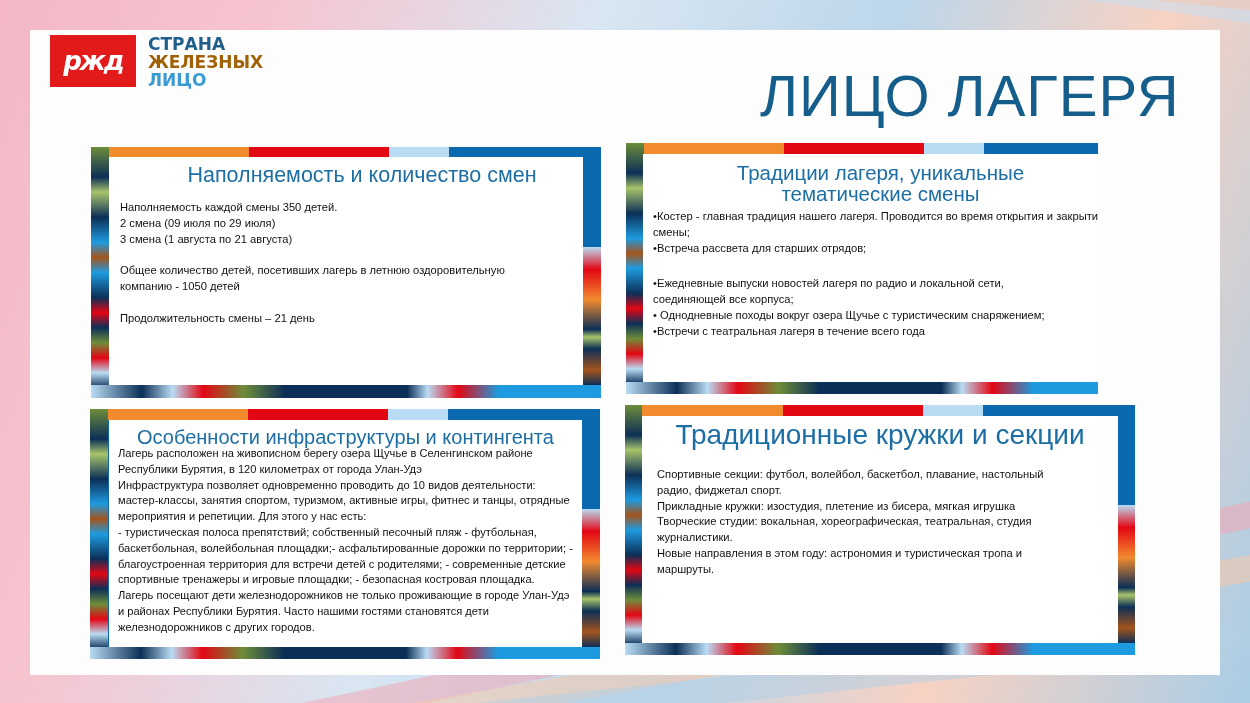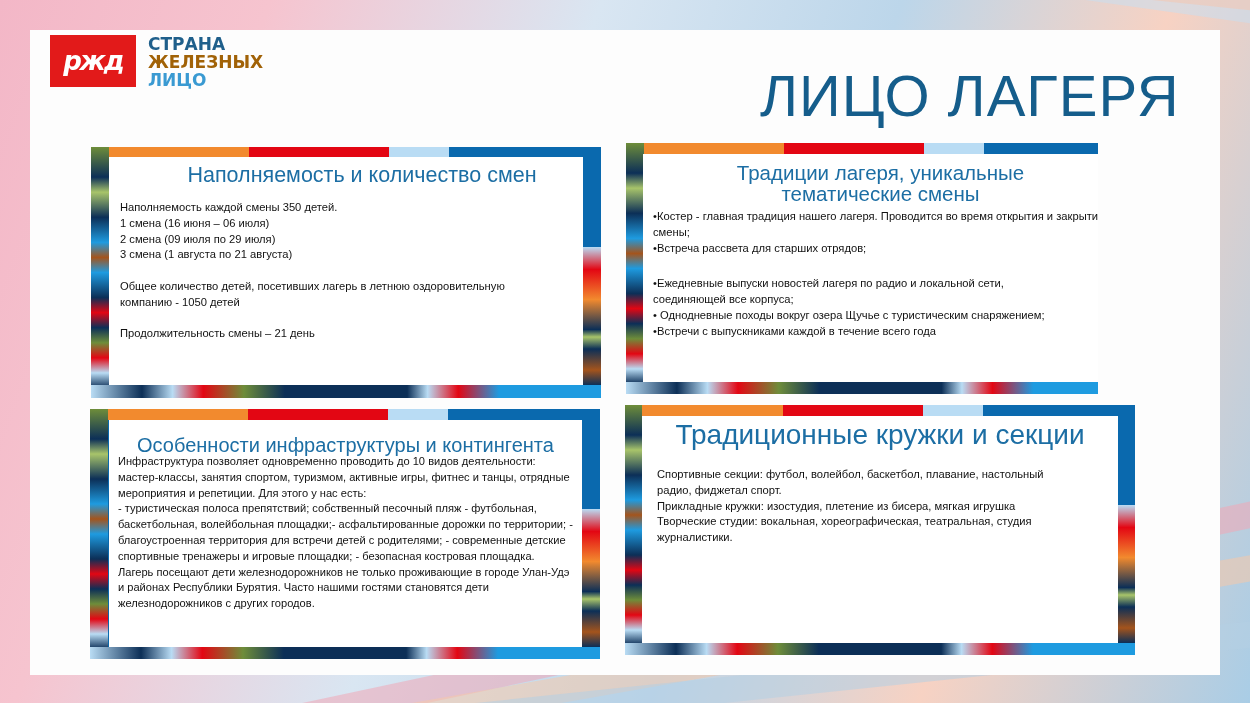--- a/index.html
+++ b/index.html
@@ -95,21 +95,20 @@
     <div class="stripe" style="left:158px; top:0; width:140px; height:10px; background:#e30613;"></div>
     <div class="stripe" style="left:298px; top:0; width:60px; height:10px; background:#b9dcf4;"></div>
     <div class="stripe" style="left:358px; top:0; width:152px; height:10px; background:#0a69ae;"></div>
     <div class="stripe" style="left:492px; top:100px; width:18px; height:150px; background:linear-gradient(180deg,#b9dcf4 0%,#e30613 15%,#f28a2e 35%,#0c2f57 55%,#a8c46a 60%,#0c2f57 68%,#a4541c 82%,#0c2f57 92%);"></div>
     <div class="stripe" style="left:0; top:238px; width:510px; height:13px; background:linear-gradient(90deg,#b9dcf4 0%,#0c2f57 10%,#b9dcf4 16%,#e30613 22%,#6e8d3a 30%,#0c2f57 38%,#0c2f57 62%,#b9dcf4 66%,#e30613 72%,#1e9be0 80%,#1e9be0 100%);"></div>
   </div>
   <div class="inner" style="left:18px; top:10px; width:474px; height:228px;">
     <h2 style="margin-top:7px; font-size:21.5px;padding-left:32px;">Наполняемость и количество смен</h2>
     <div class="body" style="padding:14px 0 0 11px;">
       <p>Наполняемость каждой смены 350 детей.</p>
-      <p>1 смена (16 июня – 06 июля)</p>
       <p>2 смена (09 июля по 29 июля)</p>
       <p>3 смена (1 августа по 21 августа)</p>
       <div class="gap"></div>
       <p style="width:430px;">Общее количество детей, посетивших лагерь в летнюю оздоровительную компанию -  1050 детей</p>
       <div class="gap"></div>
       <p>Продолжительность смены – 21 день</p>
     </div>
   </div>
 </div>
 
@@ -126,38 +125,39 @@
   <div class="inner" style="left:17px; top:11px; width:475px; height:228px;">
     <h2 style="margin-top:8px; font-size:20.5px; line-height:21px;">
       <span>Традиции лагеря, уникальные</span><br>
       <span>тематические смены</span>
     </h2>
     <div class="body" style="padding:5px 6px 0 10px;">
       <p>•Костер - главная традиция нашего лагеря. Проводится  во время открытия и закрытия смены;</p>
       <p>•Встреча рассвета для старших отрядов;</p>
       <p style="width:400px;margin-top:20px;">•Ежедневные выпуски новостей лагеря по радио и локальной сети, соединяющей все корпуса;</p>
       <p>• Однодневные походы вокруг озера Щучье с туристическим снаряжением;</p>
-      <p>•Встречи с выпускниками каждой в течение всего года</p>
+      <p>•Встречи с театральная лагеря в течение всего года</p>
     </div>
   </div>
 </div>
 
 <div class="card" style="left:90px; top:409px; width:510px; height:250px;">
   <div class="frame">
     <div class="stripe" style="left:0; top:0; width:18px; height:250px; background:linear-gradient(180deg,#6e8d3a 0%,#0c2f57 12%,#a8c46a 18%,#0c2f57 28%,#1e9be0 38%,#a4541c 44%,#1e9be0 50%,#0c2f57 60%,#e30613 66%,#0c2f57 72%,#6e8d3a 78%,#e30613 84%,#b9dcf4 90%,#0c2f57 96%);"></div>
     <div class="stripe" style="left:18px; top:0; width:140px; height:11px; background:#f28a2e;"></div>
     <div class="stripe" style="left:158px; top:0; width:140px; height:11px; background:#e30613;"></div>
     <div class="stripe" style="left:298px; top:0; width:60px; height:11px; background:#b9dcf4;"></div>
     <div class="stripe" style="left:358px; top:0; width:152px; height:11px; background:#0a69ae;"></div>
     <div class="stripe" style="left:492px; top:100px; width:18px; height:150px; background:linear-gradient(180deg,#b9dcf4 0%,#e30613 15%,#f28a2e 35%,#0c2f57 55%,#a8c46a 60%,#0c2f57 68%,#a4541c 82%,#0c2f57 92%);"></div>
     <div class="stripe" style="left:0; top:238px; width:510px; height:12px; background:linear-gradient(90deg,#b9dcf4 0%,#0c2f57 10%,#b9dcf4 16%,#e30613 22%,#6e8d3a 30%,#0c2f57 38%,#0c2f57 62%,#b9dcf4 66%,#e30613 72%,#1e9be0 80%,#1e9be0 100%);"></div>
   </div>
   <div class="inner" style="left:19px; top:11px; width:473px; height:227px;">
-    <h2 style="margin-top:16px; font-size:20px; line-height:18px;">Особенности инфраструктуры и контингента</h2>
+    <h2 style="margin-top:8px; font-size:20px; line-height:18px;">Особенности инфраструктуры и контингента</h2>
     <div class="body" style="padding:0 6px 0 9px; font-size:11.1px; line-height:15.8px;">
+      <p>Лагерь расположен на живописном берегу озера Щучье в Селенгинском районе Республики Бурятия, в 120 километрах от города Улан-Удэ</p>
       <p>Инфраструктура позволяет одновременно проводить до 10 видов деятельности: мастер-классы, занятия спортом, туризмом, активные игры, фитнес и танцы, отрядные мероприятия и репетиции. Для этого у нас есть:</p>
       <p> - туристическая полоса препятствий; собственный песочный пляж  - футбольная, баскетбольная, волейбольная площадки;- асфальтированные дорожки по территории; - благоустроенная территория для встречи детей с родителями; - современные детские спортивные тренажеры и игровые площадки; - безопасная костровая площадка.</p>
       <p>Лагерь посещают дети железнодорожников не только проживающие в городе Улан-Удэ и районах Республики Бурятия. Часто нашими гостями становятся дети железнодорожников с других городов.</p>
     </div>
   </div>
 </div>
 
 <div class="card" style="left:625px; top:405px; width:510px; height:250px;">
   <div class="frame">
     <div class="stripe" style="left:0; top:0; width:17px; height:250px; background:linear-gradient(180deg,#6e8d3a 0%,#0c2f57 12%,#a8c46a 18%,#0c2f57 28%,#1e9be0 38%,#a4541c 44%,#1e9be0 50%,#0c2f57 60%,#e30613 66%,#0c2f57 72%,#6e8d3a 78%,#e30613 84%,#b9dcf4 90%,#0c2f57 96%);"></div>
@@ -167,15 +167,16 @@
     <div class="stripe" style="left:358px; top:0; width:152px; height:11px; background:#0a69ae;"></div>
     <div class="stripe" style="left:493px; top:100px; width:17px; height:150px; background:linear-gradient(180deg,#b9dcf4 0%,#e30613 15%,#f28a2e 35%,#0c2f57 55%,#a8c46a 60%,#0c2f57 68%,#a4541c 82%,#0c2f57 92%);"></div>
     <div class="stripe" style="left:0; top:238px; width:510px; height:12px; background:linear-gradient(90deg,#b9dcf4 0%,#0c2f57 10%,#b9dcf4 16%,#e30613 22%,#6e8d3a 30%,#0c2f57 38%,#0c2f57 62%,#b9dcf4 66%,#e30613 72%,#1e9be0 80%,#1e9be0 100%);"></div>
   </div>
   <div class="inner" style="left:17px; top:11px; width:476px; height:227px;">
     <h2 style="margin-top:8px; font-size:28px;">Традиционные кружки и секции</h2>
     <div class="body" style="padding:21px 30px 0 15px;">
       <p style="width:420px;">Спортивные секции: футбол, волейбол, баскетбол, плавание, настольный радио, фиджетал спорт.</p>
       <p>Прикладные кружки: изостудия, плетение из бисера, мягкая игрушка</p>
       <p style="width:420px;">Творческие студии: вокальная, хореографическая, театральная, студия журналистики.</p>
+      <p style="width:400px;">Новые направления в этом году: астрономия и туристическая тропа и маршруты.</p>
     </div>
   </div>
 </div>
 
 </body></html>

